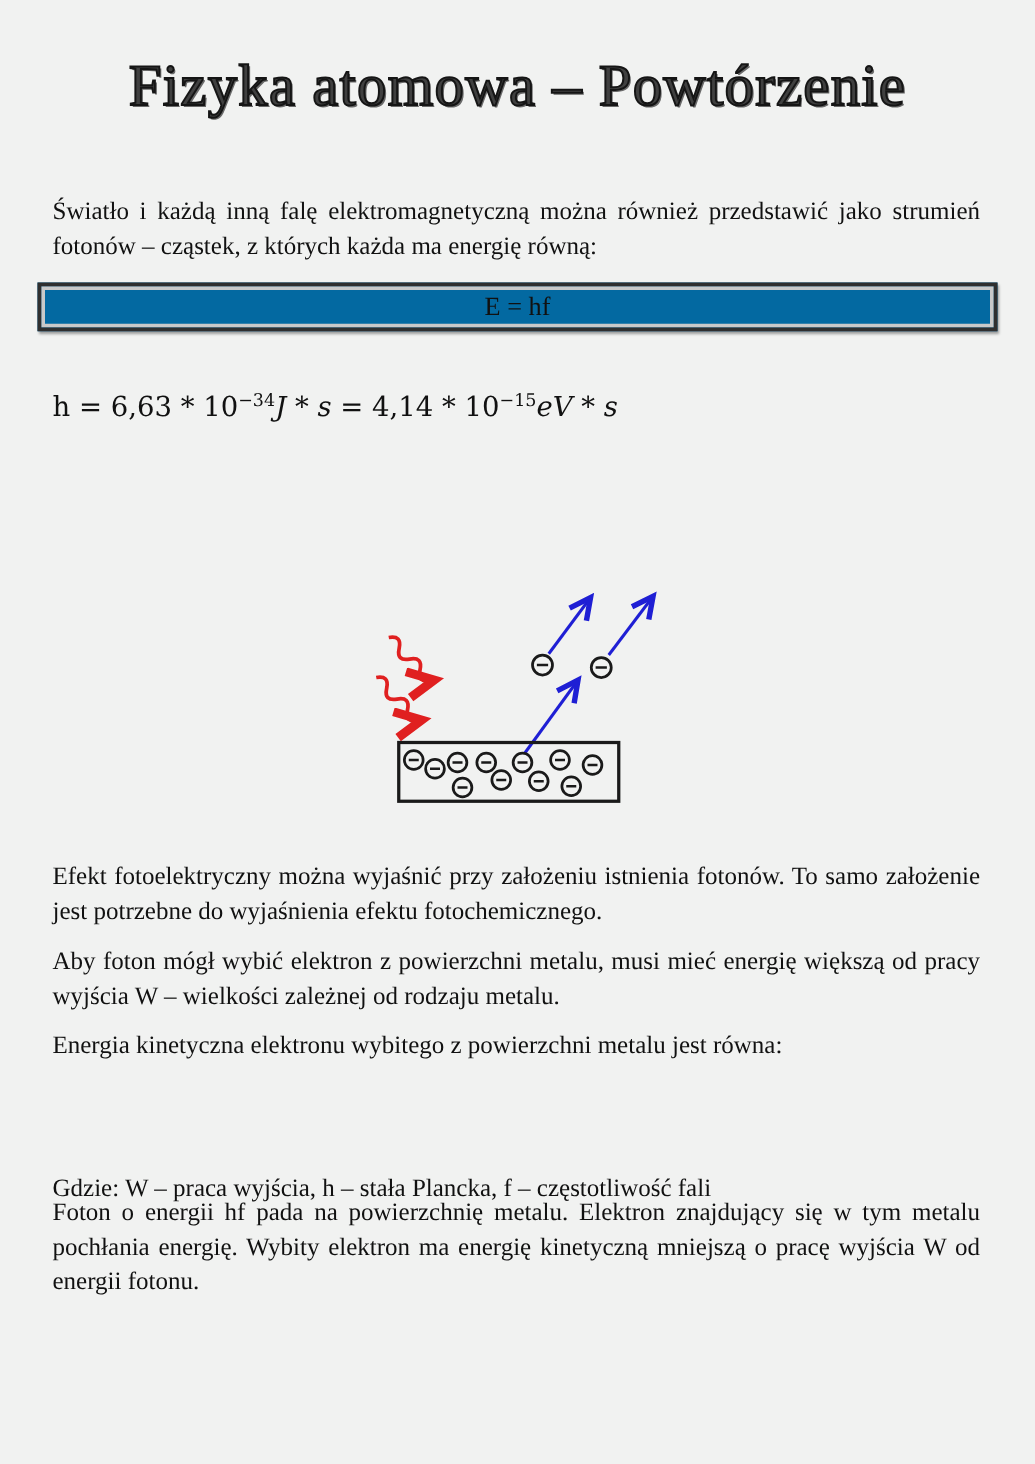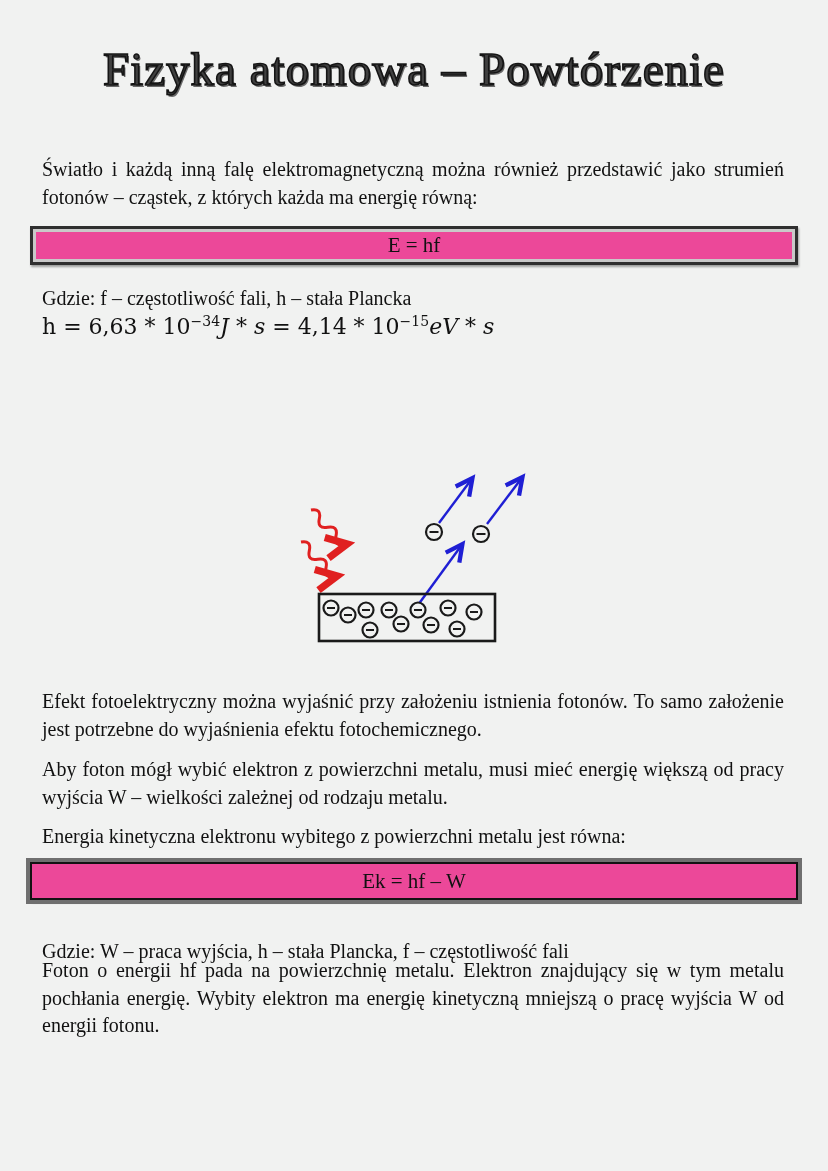--- a/index.html
+++ b/index.html
@@ -28,21 +28,21 @@
     text-align:justify;
   }
   .para b{font-weight:normal;}
   .caption{
     position:absolute;left:42px;right:44px;
     font-size:20px;line-height:26px;
     text-align:left;
   }
   .formula-box{
     position:absolute;left:30px;right:30px;
-    background:#ec4899;
+    background:#0369a1;
     display:flex;align-items:center;justify-content:center;
     font-size:21px;
   }
   .box-ehf{
     top:226px;height:33px;
     border:3px solid #2f2f2f;
     box-shadow:inset 0 0 0 3px #c9c9c9, 1px 2px 2px rgba(0,0,0,0.35);
   }
   .box-ek{
     top:862px;height:34px;
@@ -68,21 +68,20 @@
   <div class="title">Fizyka atomowa – Powtórzenie</div>
 
   <div class="para" style="top:156px;">
     <span>Światło i każdą inną falę elektromagnetyczną można również przedstawić jako strumień </span><b>fotonów</b><span> – cząstek, z których każda ma energię równą:</span>
   </div>
 
   <div class="formula-box box-ehf">
     <span>E = hf</span>
   </div>
 
-  <div class="caption" style="top:285px;">Gdzie: f – częstotliwość fali, h – stała Plancka</div>
 
   <div class="planck-line">
     <span>h = 6,63 * 10</span><sup>−34</sup><span class="mi">J * s</span><span> = 4,14 * 10</span><sup>−15</sup><span class="mi">eV * s</span>
   </div>
 
 
   <svg class="diagram" width="262" height="182" viewBox="0 0 262 182">
     <defs>
       <marker id="arrB" markerWidth="12" markerHeight="12" refX="7" refY="4.5" orient="auto">
         <path d="M1,1 L8,4.5 L1,8" fill="none" stroke="#1f1fd4" stroke-width="1.8"></path>
@@ -161,21 +160,18 @@
         </g>
     </g>
   </svg>
 
   <div class="para" style="top:688px;">Efekt fotoelektryczny można wyjaśnić przy założeniu istnienia fotonów. To samo założenie jest potrzebne do wyjaśnienia efektu fotochemicznego.</div>
 
   <div class="para" style="top:823px;">Energia kinetyczna elektronu wybitego z powierzchni metalu jest równa:</div>
 
   <div class="para" style="top:756px;">Aby foton mógł wybić elektron z powierzchni metalu, musi mieć energię większą od pracy wyjścia W – wielkości zależnej od rodzaju metalu.</div>
 
-  <div class="formula-box box-ek">
-    <span>Ek = hf – W</span>
-  </div>
 
   <div class="caption" style="top:918px;margin-top:20px;">Gdzie: W – praca wyjścia, h – stała Plancka, f – częstotliwość fali</div>
 
   <div class="para" style="top:957px;">Foton o energii hf pada na powierzchnię metalu. Elektron znajdujący się w tym metalu pochłania energię. Wybity elektron ma energię kinetyczną mniejszą o pracę wyjścia W od energii fotonu.</div>
 
 </div>
 
 </body></html>

